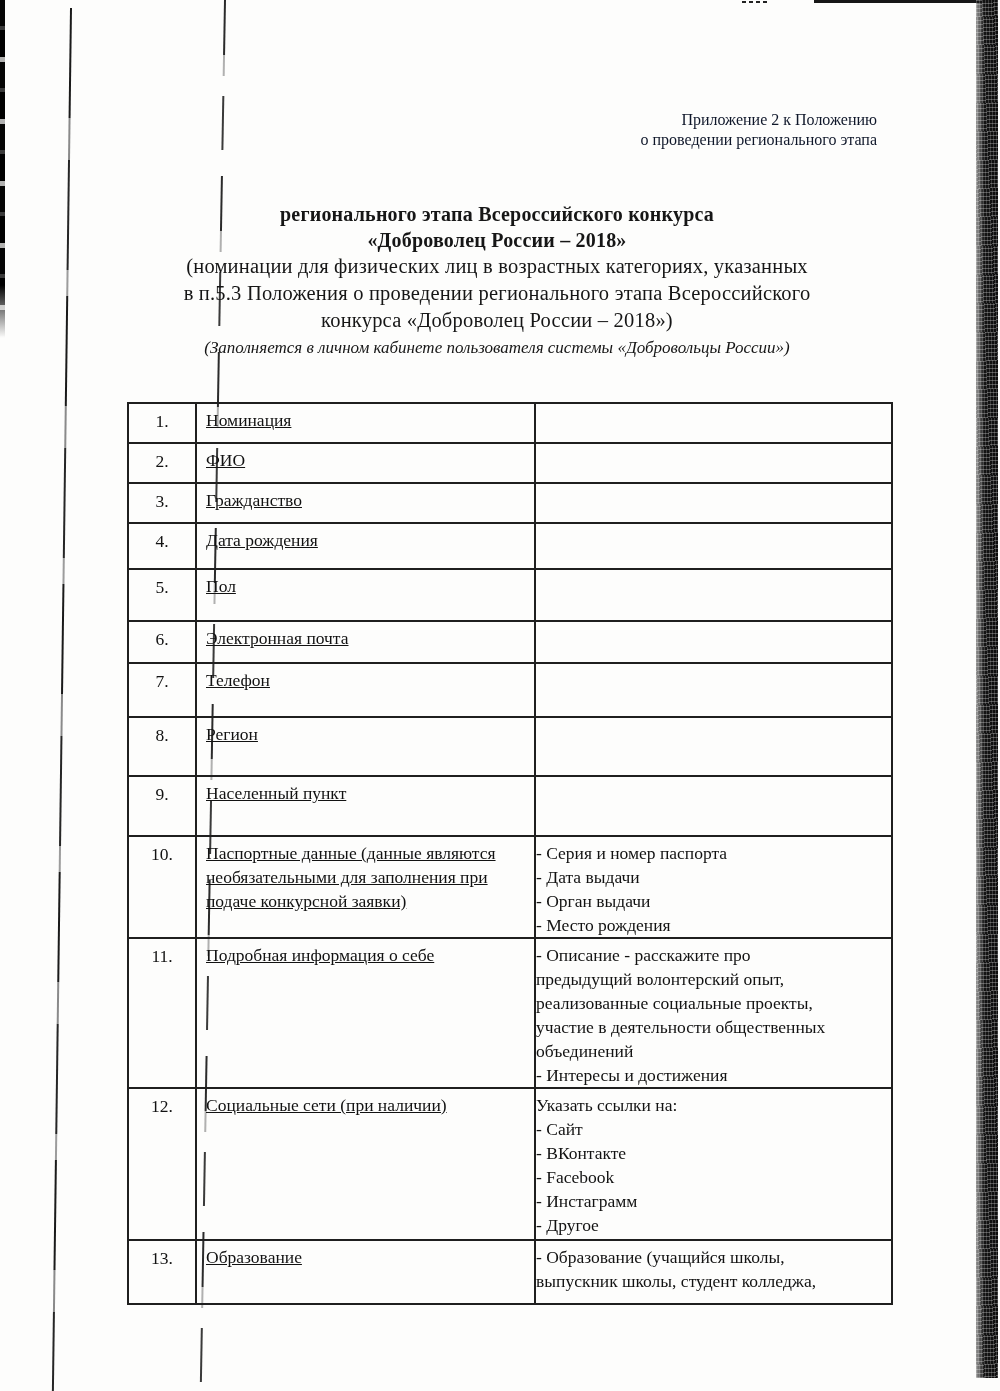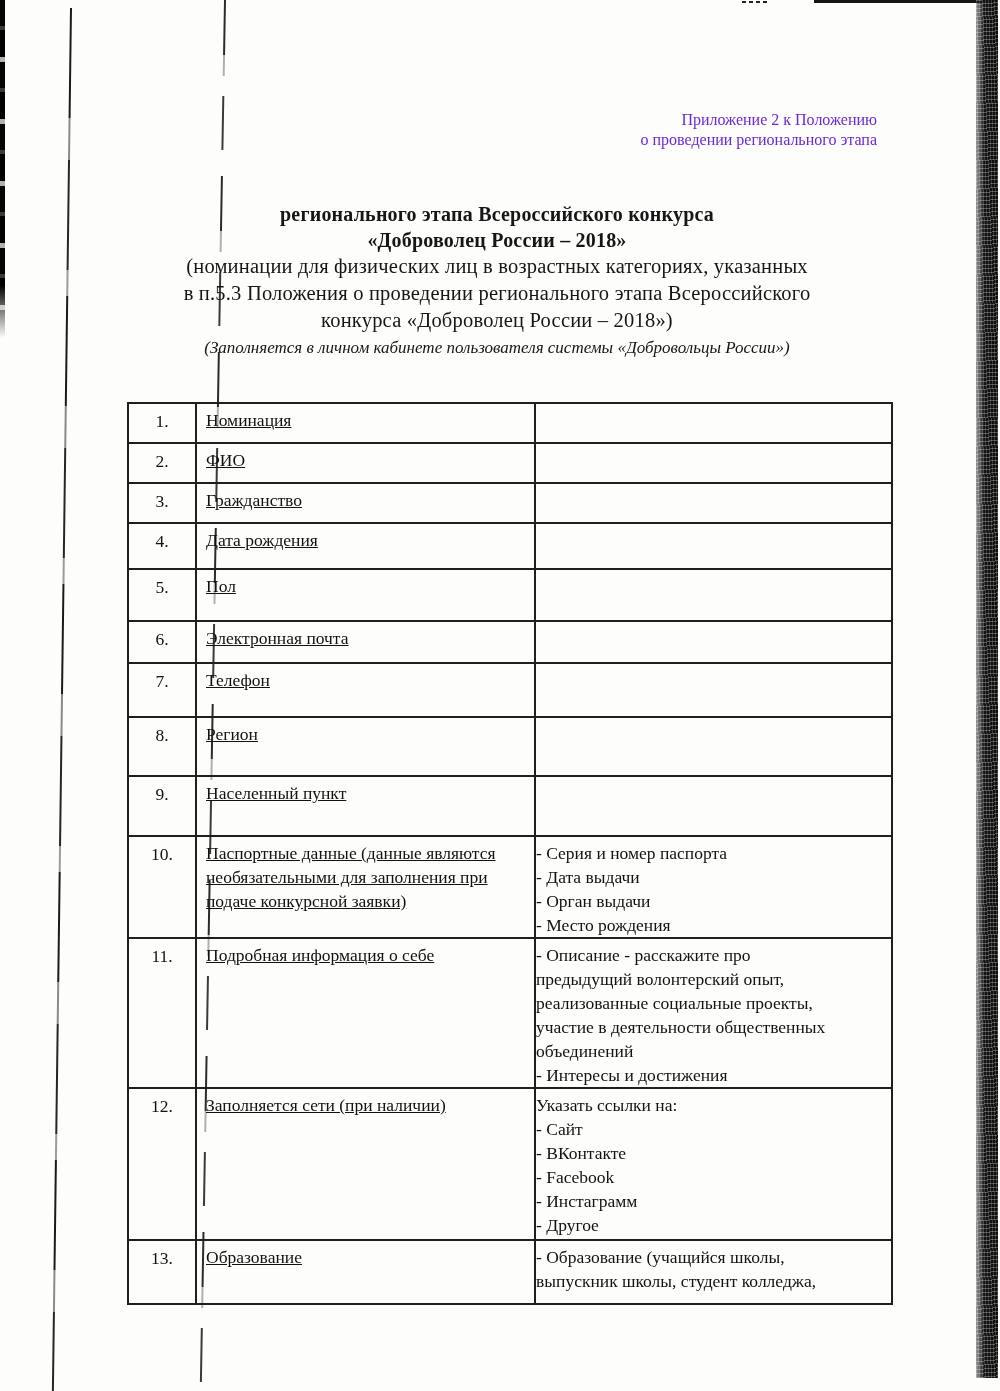--- a/index.html
+++ b/index.html
@@ -34,21 +34,21 @@
     position:absolute; top:0; right:2px; width:22px; height:1378px;
     background:
       repeating-linear-gradient(175deg, rgba(255,255,255,.28) 0 1px, rgba(0,0,0,0) 1px 4px),
       repeating-linear-gradient(88deg, rgba(255,255,255,.18) 0 1px, rgba(0,0,0,0) 1px 3px),
       linear-gradient(to right, rgba(25,25,25,.45), #141414 38%, #0d0d0d);
   }
 
   
   .doc-header{
     position:absolute; top:110px; left:380px; width:497px;
-    text-align:right; font-size:16px; line-height:20px; color:#6d28d9;
+    text-align:right; font-size:16px; line-height:20px; color:#0f172a;
   }
 
   
   .doc-title{ position:absolute; top:201px; left:92px; width:810px; text-align:center; }
   .doc-title .t1{ font-weight:bold; font-size:20px; line-height:26px; letter-spacing:.2px; }
   .doc-title .t2{ font-weight:normal; font-size:20.5px; line-height:27px; letter-spacing:.2px; }
   .doc-title .note{ font-style:italic; font-size:17px; line-height:24px; margin-top:2px; }
 
   
   table.form-table{
@@ -160,21 +160,21 @@
           <td class="c-label">Подробная информация о себе</td>
           <td class="c-value">- Описание - расскажите про
 предыдущий волонтерский опыт,
 реализованные социальные проекты,
 участие в деятельности общественных
 объединений
 - Интересы и достижения</td>
         </tr>
         <tr>
           <td class="c-num">12.</td>
-          <td class="c-label">Заполняется сети (при наличии)</td>
+          <td class="c-label">Социальные сети (при наличии)</td>
           <td class="c-value">Указать ссылки на:
 - Сайт
 - ВКонтакте
 - Facebook
 - Инстаграмм
 - Другое</td>
         </tr>
         <tr>
           <td class="c-num">13.</td>
           <td class="c-label">Образование</td>

